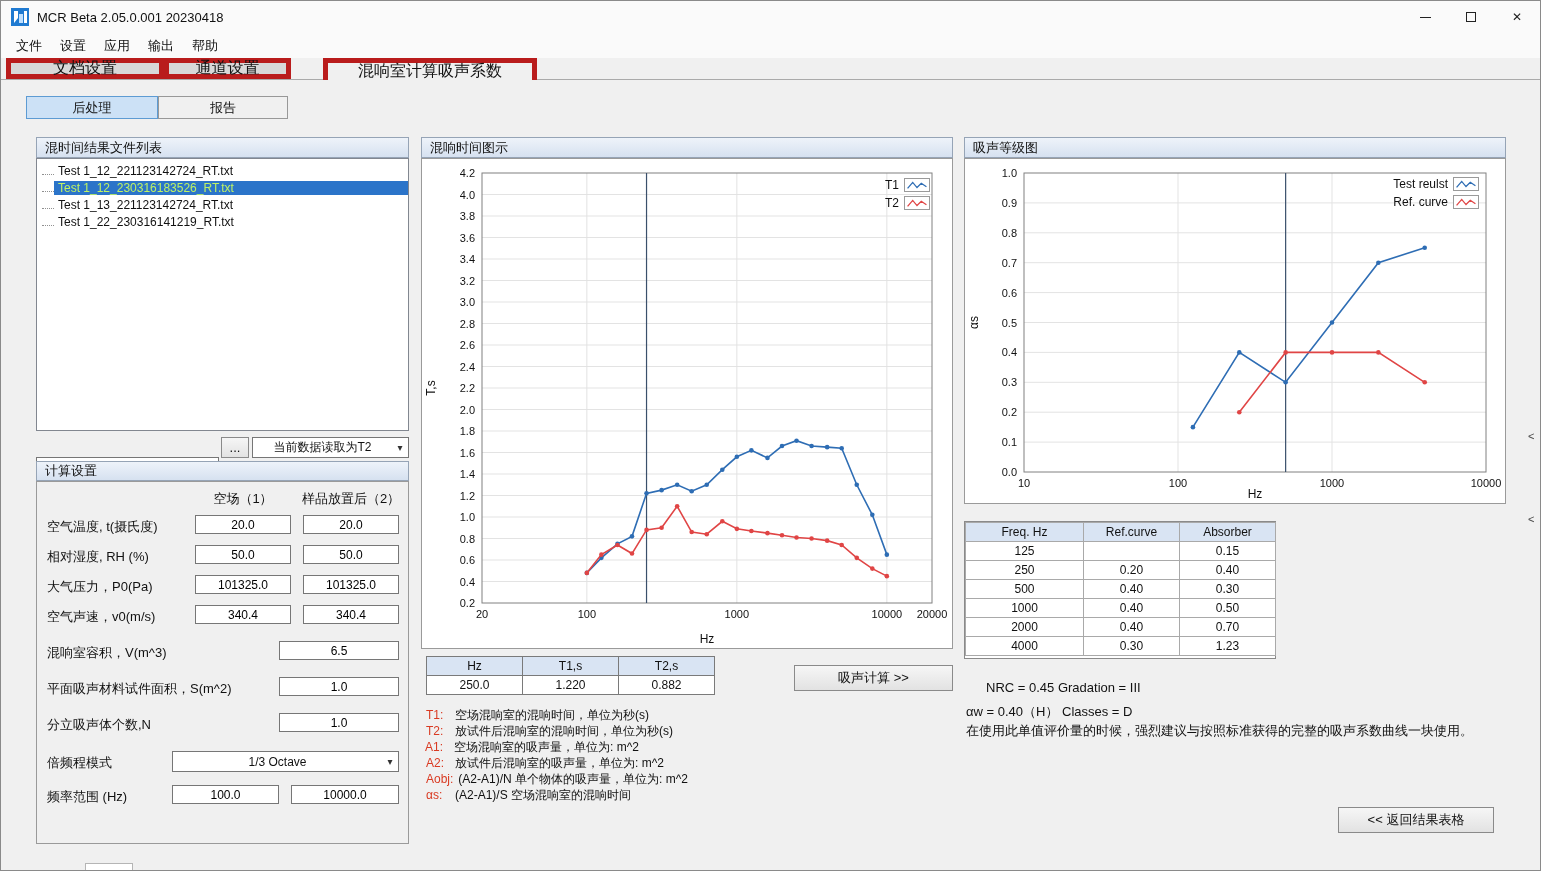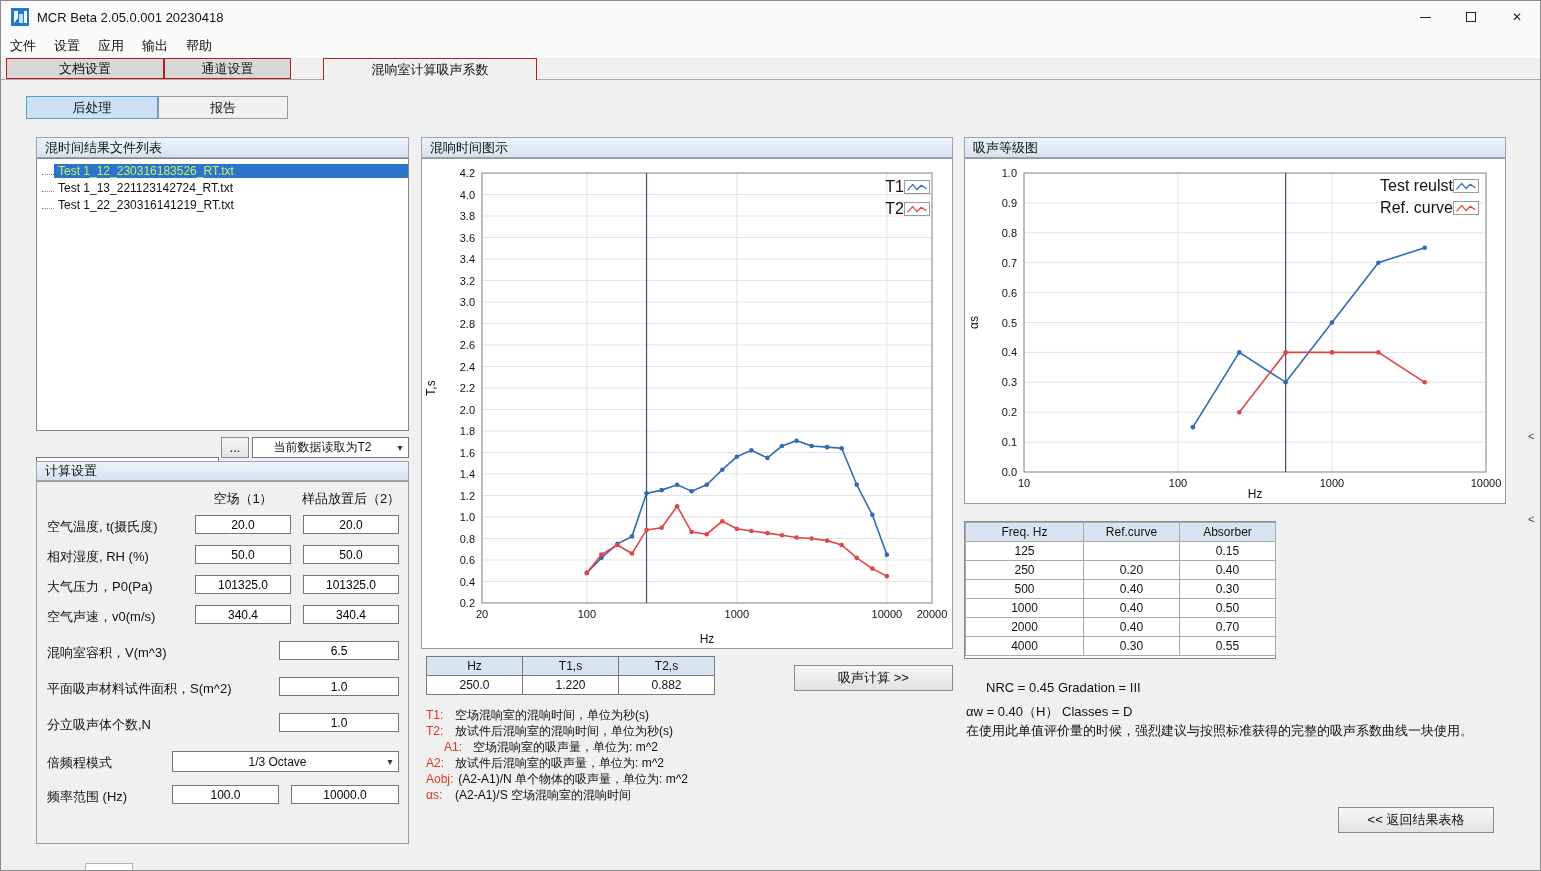--- a/index.html
+++ b/index.html
@@ -9,25 +9,25 @@
        overflow:hidden;border:1px solid #8a8a8a}
   
   .titlebar{position:absolute;top:0;left:0;width:100%;height:32px;background:#fafafa;display:flex;align-items:center}
   .app-logo{width:18px;height:18px;margin-left:10px;flex:0 0 auto}
   .title-text{margin-left:8px;font-size:13px;white-space:nowrap}
   .win-btns{position:absolute;right:0;top:0;height:32px;display:flex}
   .wbtn{width:46px;height:32px;display:flex;align-items:center;justify-content:center;font-size:12px;color:#222}
   .min-line{display:inline-block;width:11px;border-top:1.2px solid #222}
   .max-box{display:inline-block;width:10px;height:10px;border:1.2px solid #222}
   
-  .menubar{position:absolute;top:32px;left:0;width:100%;height:25px;background:#fafafa;display:flex;align-items:center;}
+  .menubar{position:absolute;top:32px;left:0;width:100%;height:25px;background:#fafafa;display:flex;align-items:center;padding-left:6px}
   .menu-item{padding:2px 9px;font-size:13px}
   
-  .mtab{position:absolute;top:57px;height:21px;background:#d8d8d8;border:1px solid #b91c1c;
-        display:flex;align-items:center;justify-content:center;font-size:13px}
+  .mtab{position:absolute;top:57px;height:21px;background:#d8d8d8;border:5px solid #b91c1c;
+        display:flex;align-items:center;justify-content:center;font-size:16px}
   .mtab.active{background:#f0f0f0;height:22px;border-bottom:none;z-index:3}
   .tab-line{position:absolute;top:78px;left:0;width:100%;height:0;border-top:1px solid #aaaaaa;z-index:1}
   
   .subtab{position:absolute;top:95px;height:23px;display:flex;align-items:center;justify-content:center;
           font-size:13px;background:#f0f0f0;border:1px solid #989898}
   .subtab.active{background:var(--subtab-active-bg,#cce1f6);border-color:var(--subtab-active-border,#5d9bd3)}
   
   .phdr{position:absolute;height:21px;background:linear-gradient(#eef3fa,#d6e1f0);border:1px solid #96a4b6;
         font-size:13px;display:flex;align-items:center;padding-left:8px}
   .listbox{position:absolute;background:#fff;border:1px solid #828790;padding-top:3px;overflow:hidden}
@@ -42,21 +42,21 @@
   .tin.left{text-align:left;padding-left:4px}
   .combo{position:absolute;background:#fff;border:1px solid #767676;display:flex;align-items:center;font-size:12px}
   .combo .cval{flex:1;text-align:center;white-space:nowrap}
   .combo .carr{width:16px;text-align:center;color:#333;font-size:10px;flex:0 0 auto}
   .btn{position:absolute;display:flex;align-items:center;justify-content:center;
        background:linear-gradient(#f6f6f6,#e2e2e2);border:1px solid #8a8a8a;font-size:13px;white-space:nowrap}
   
   .chartbox{position:absolute;background:#fff;border:1px solid #9a9a9a}
   svg text{font-family:"Liberation Sans","DejaVu Sans",sans-serif}
   .legend{position:absolute;display:flex;flex-direction:column;gap:4px;z-index:2}
-  .legend-row{display:flex;align-items:center;justify-content:flex-end;font-size:16px;white-space:nowrap}
+  .legend-row{display:flex;align-items:center;justify-content:flex-end;gap:5px;font-size:12px;white-space:nowrap}
   .swatch{width:26px;height:14px;background:#fff;border:1px solid #9a9a9a;flex:0 0 auto}
   
   .mini-tbl{position:absolute;border-collapse:collapse;font-size:12px;table-layout:fixed;background:#fff}
   .mini-tbl th,.mini-tbl td{border:1px solid #7a7a7a;height:19px;text-align:center;padding:0}
   .mini-tbl th{background:var(--table-header-bg,#d9e4f3);font-weight:normal}
   .mini-tbl td{background:#fff}
   .abs-tbl-wrap{position:absolute;background:#fff;border:1px solid #8a8a8a}
   .abs-tbl-wrap table{width:100%;border-collapse:collapse;font-size:12px;table-layout:fixed}
   .abs-tbl-wrap th,.abs-tbl-wrap td{border:1px solid #a9a9a9;height:17px;text-align:center;padding:2px}
   .abs-tbl-wrap th{background:var(--table-header-bg,#d9e4f3);font-weight:normal;height:19px}
@@ -102,20 +102,24 @@
 <div class="tab-line"></div>
 <div class="mtab" style="left:5px;width:158px">文档设置</div>
 <div class="mtab" style="left:163px;width:127px">通道设置</div>
 <div class="mtab active" style="left:322px;width:214px">混响室计算吸声系数</div>
 
 <div class="subtab active" style="left:25px;width:132px">后处理</div>
 <div class="subtab" style="left:157px;width:130px">报告</div>
 
 <div class="phdr" style="left:35px;top:136px;width:373px">混时间结果文件列表</div>
 <div class="listbox" style="left:35px;top:157px;width:373px;height:273px">
+  <div class="fitem">
+    <span class="guide"></span>
+    <span class="flabel">Test 1_12_221123142724_RT.txt</span>
+  </div>
   <div class="fitem">
     <span class="guide"></span>
     <span class="flabel sel">Test 1_12_230316183526_RT.txt</span>
   </div>
   <div class="fitem">
     <span class="guide"></span>
     <span class="flabel">Test 1_13_221123142724_RT.txt</span>
   </div>
   <div class="fitem">
     <span class="guide"></span>
@@ -299,21 +303,21 @@
   <tr>
     <td>250.0</td>
     <td>1.220</td>
     <td>0.882</td>
   </tr>
 </tbody>
   </table>
 
 <div class="note" style="left:425px;top:706px"><span class="nkey">T1:</span><span>空场混响室的混响时间，单位为秒(s)</span></div>
 <div class="note" style="left:425px;top:722px"><span class="nkey">T2:</span><span>放试件后混响室的混响时间，单位为秒(s)</span></div>
-<div class="note" style="left:443px;top:738px"><span class="nkey">A1:</span><span>空场混响室的吸声量，单位为: m^2</span></div>
+<div class="note" style="left:424px;top:738px"><span class="nkey">A1:</span><span>空场混响室的吸声量，单位为: m^2</span></div>
 <div class="note" style="left:425px;top:754px"><span class="nkey">A2:</span><span>放试件后混响室的吸声量，单位为: m^2</span></div>
 <div class="note" style="left:425px;top:770px"><span class="nkey">Aobj:</span><span>(A2-A1)/N 单个物体的吸声量，单位为: m^2</span></div>
 <div class="note" style="left:425px;top:786px"><span class="nkey">αs:</span><span>(A2-A1)/S 空场混响室的混响时间</span></div>
 
 <div class="btn" style="left:793px;top:664px;width:159px;height:26px">吸声计算 &gt;&gt;</div>
 
 <div class="phdr" style="left:963px;top:136px;width:542px">吸声等级图</div>
 <div class="chartbox" style="left:963px;top:157px;width:542px;height:346px">
   <svg id="abs-chart-svg" width="540" height="344">
       <rect x="59" y="14" width="462" height="299" fill="#ffffff"></rect>
@@ -406,21 +410,21 @@
       <td>0.50</td>
     </tr>
     <tr>
       <td>2000</td>
       <td>0.40</td>
       <td>0.70</td>
     </tr>
     <tr>
       <td>4000</td>
       <td>0.30</td>
-      <td>0.55</td>
+      <td>1.23</td>
     </tr>
   </tbody>
     </table>
 </div>
 
 <div class="static-text" style="left:985px;top:679px">NRC = 0.45  Gradation = III</div>
 <div class="static-text" style="left:965px;top:702px">αw = 0.40（H）  Classes = D</div>
 <div class="advice" style="left:965px;top:721px;width:545px">在使用此单值评价量的时候，强烈建议与按照标准获得的完整的吸声系数曲线一块使用。</div>
 <div class="btn" style="left:1337px;top:806px;width:156px;height:26px">&lt;&lt; 返回结果表格</div>
 

